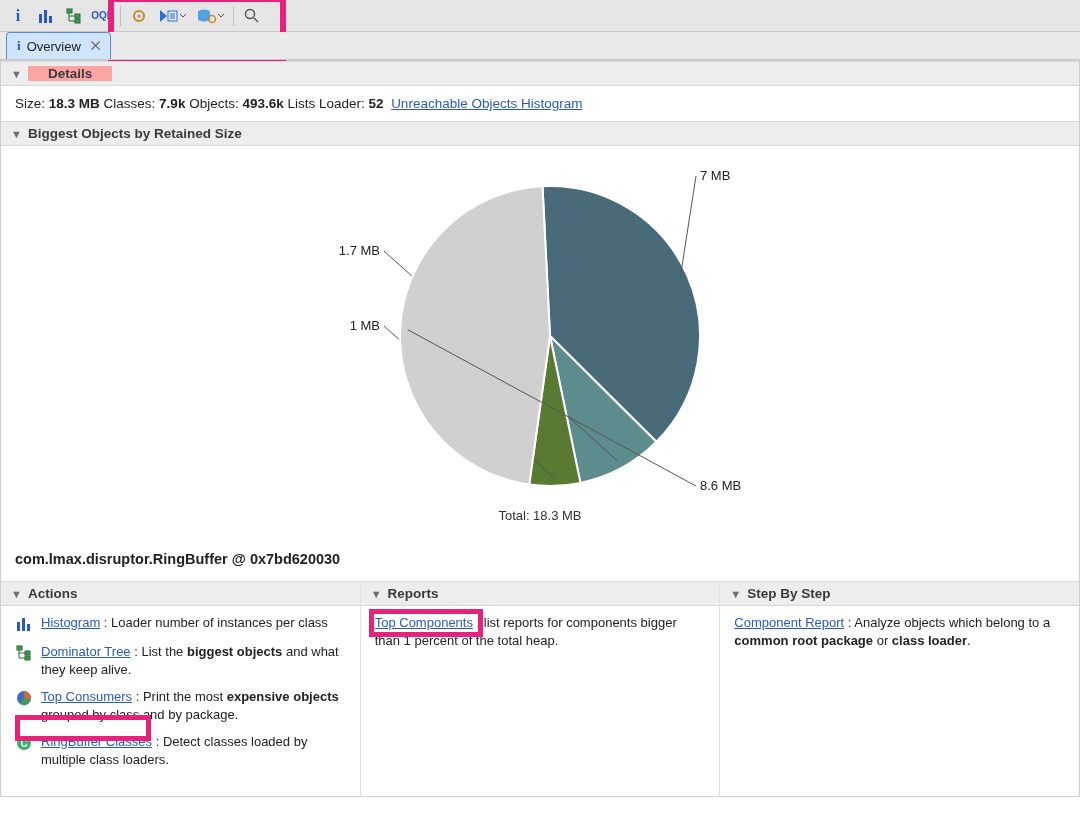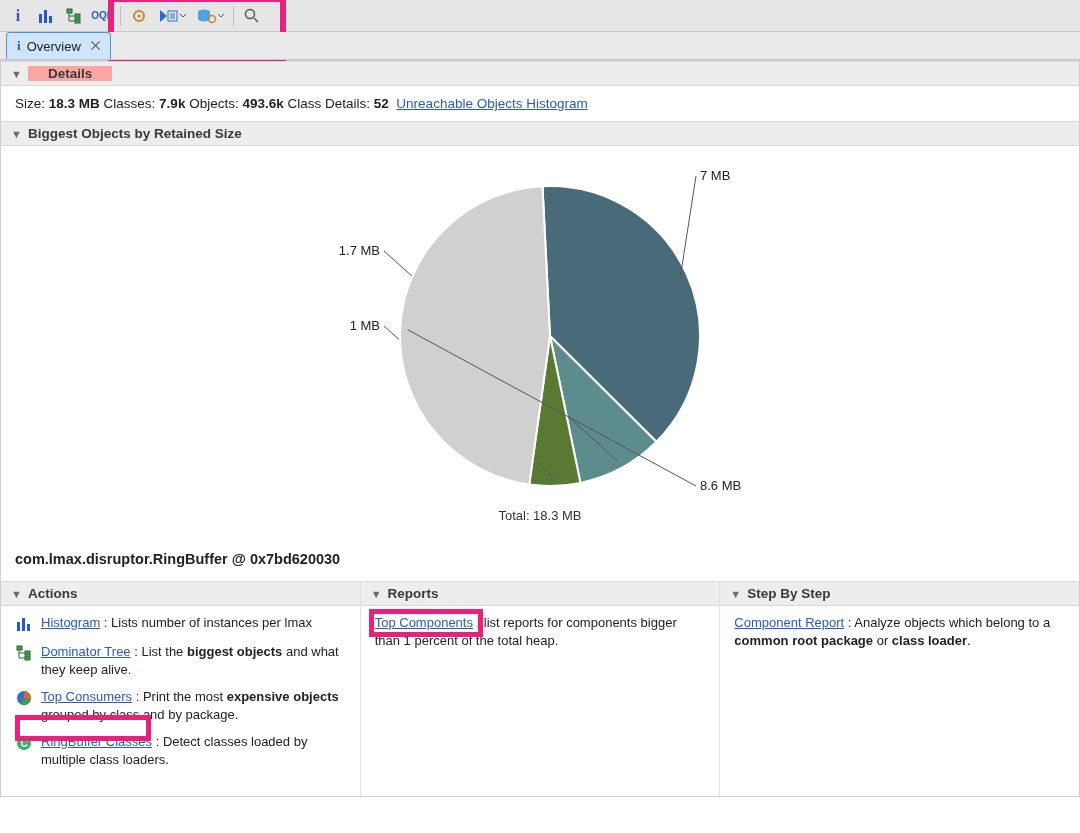--- a/index.html
+++ b/index.html
@@ -182,21 +182,21 @@
 <div class="content">
 
   <div class="section-header">
     <span class="arrow">▼</span>
     <span class="details-hl">Details</span>
   </div>
   <div class="details-line">
     <span>Size:</span> <b>18.3 MB</b>
     <span>Classes:</span> <b>7.9k</b>
     <span>Objects:</span> <b>493.6k</b>
-    <span>Class Details:</span> <b>52</b>
+    <span>Lists Loader:</span> <b>52</b>
     &nbsp;<a class="link">Unreachable Objects Histogram</a>
   </div>
 
   <div class="section-header">
     <span class="arrow">▼</span>
     <span>Biggest Objects by Retained Size</span>
   </div>
 
   <div class="chart-area">
     <svg class="chart-svg" id="pie-svg" viewBox="0 0 540 350">
@@ -229,21 +229,21 @@
       </div>
       <div class="panel-body" id="actions-body">
           <div class="action-row">
             <span class="action-icon">
               <svg width="16" height="16">
                 <rect x="1" y="6" width="3" height="9" fill="#2958c9"></rect>
                 <rect x="6" y="2" width="3" height="13" fill="#2958c9"></rect>
                 <rect x="11" y="8" width="3" height="7" fill="#2958c9"></rect>
               </svg>
             </span>
-            <span><a class="link">Histogram</a><span> : Lists number of instances per lmax</span></span>
+            <span><a class="link">Histogram</a><span> : Loader number of instances per class</span></span>
           </div>
           <div class="action-row">
             <span class="action-icon">
               <svg width="16" height="16">
                 <rect x="1" y="1" width="5" height="4" fill="#3f9b4f" stroke="#276b32"></rect>
                 <rect x="9" y="6" width="5" height="4" fill="#3f9b4f" stroke="#276b32"></rect>
                 <rect x="9" y="11" width="5" height="4" fill="#3f9b4f" stroke="#276b32"></rect>
                 <path d="M3 5 V13 H9 M3 8 H9" stroke="#276b32" fill="none"></path>
               </svg>
             </span>

